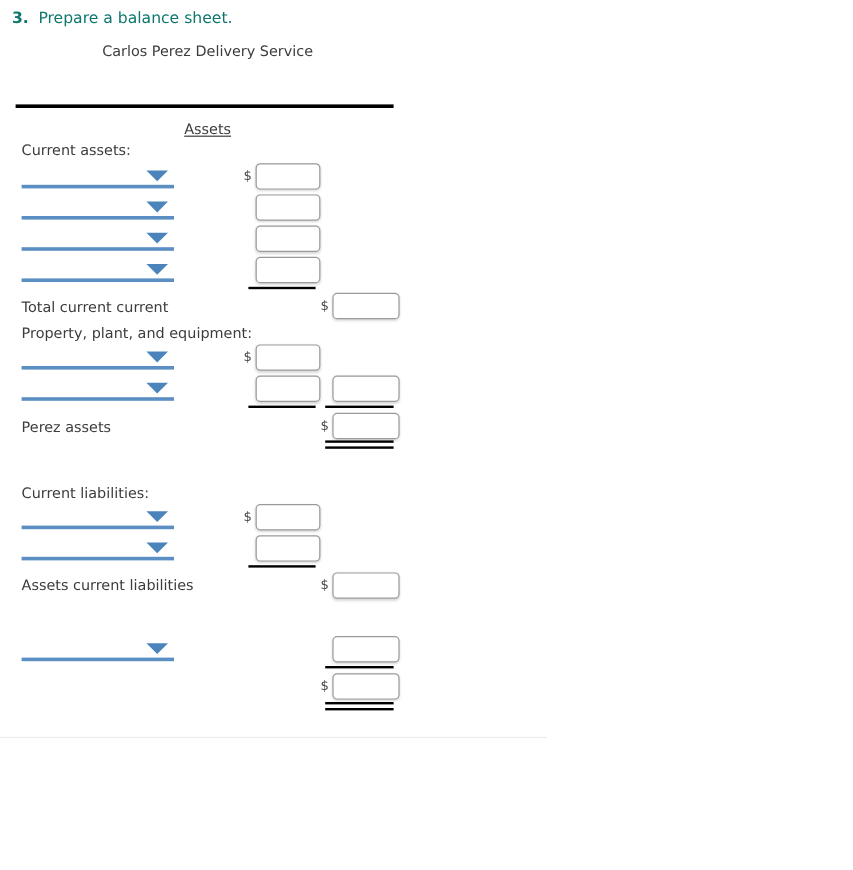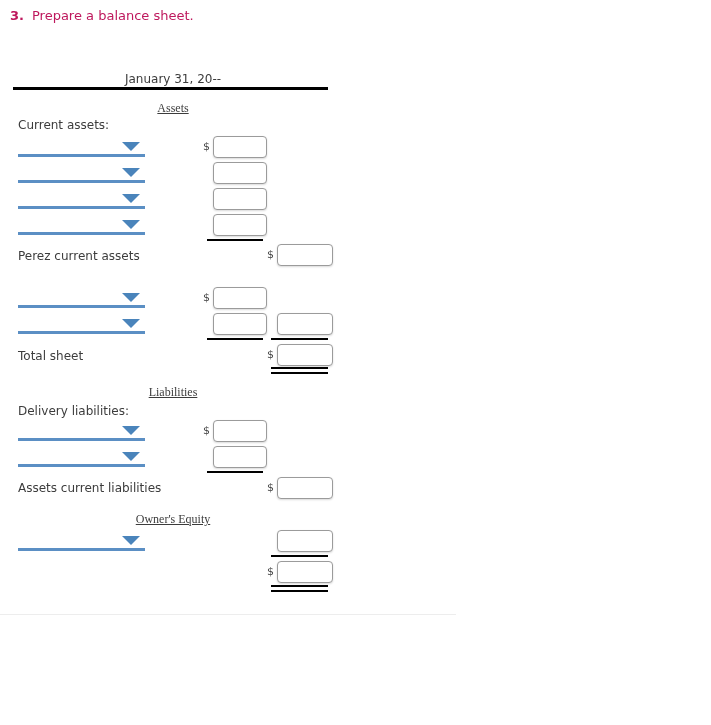--- a/index.html
+++ b/index.html
@@ -1,23 +1,23 @@
 <!DOCTYPE html>
 <html><head>
 <meta charset="utf-8">
 <style>
   html,body{margin:0;padding:0;background:#fff;}
   #sheet{
     position:relative;width:711px;height:725px;background:#ffffff;overflow:hidden;
     font-family:"DejaVu Sans","Liberation Sans",sans-serif;font-size:12px;color:#3c3c3c;
   }
-  .question{position:absolute;left:10px;top:8px;font-size:13px;color:#be185d;white-space:nowrap;}
+  .question{position:absolute;left:10px;top:8px;font-size:13px;color:#0f766e;white-space:nowrap;}
   .qnum{font-weight:bold;margin-right:8px;}
   .center{position:absolute;left:0;width:346px;text-align:center;white-space:nowrap;}
-  .heading span{text-decoration:underline;font-family:Liberation Serif, serif;}
+  .heading span{text-decoration:underline;}
   .label{position:absolute;left:18px;white-space:nowrap;}
   .thick-rule{position:absolute;left:13px;top:87px;width:315px;height:3px;background:#000;}
   .dd{position:absolute;left:18px;width:127px;height:16px;cursor:pointer;}
   .tri{position:absolute;left:104px;top:0;width:0;height:0;
        border-left:9px solid transparent;border-right:9px solid transparent;
        border-top:9px solid #4a84bb;}
   .ddline{position:absolute;left:0;top:12px;width:127px;height:3px;background:#5b8fc4;}
   .amt{position:absolute;width:46px;height:20px;border:1px solid #9b9b9b;border-radius:4px;
        background:#fff;box-shadow:0 1px 2px rgba(0,0,0,0.15);padding:0 3px;
        font-family:inherit;font-size:11px;color:#3c3c3c;}
@@ -30,21 +30,21 @@
 </style>
 </head>
 <body>
 
 <div id="sheet">
 
   <div class="question">
     <span class="qnum">3.</span><span>Prepare a balance sheet.</span>
   </div>
 
-  <div class="center" style="top:72px">January 31, 20--</div>
+  <div class="center" style="top:36px">Carlos Perez Delivery Service</div>
   <div class="thick-rule"></div>
 
   <div class="center heading" style="top:101px">
     <span>Assets</span>
   </div>
   <div class="label" style="top:118px">Current assets:</div>
 
   <div class="dd" style="top:142px">
     <span class="tri"></span>
     <span class="ddline"></span>
@@ -62,69 +62,64 @@
     <span class="ddline"></span>
   </div>
 
   <span class="dollar" style="left:203px;top:140px">$</span>
   <input class="amt" style="left: 213px; top: 136px;" value="">
   <input class="amt" style="left: 213px; top: 162px;" value="">
   <input class="amt" style="left: 213px; top: 188px;" value="">
   <input class="amt" style="left: 213px; top: 214px;" value="">
   <div class="rule" style="left:207px;top:239px;width:56px"></div>
 
-  <div class="label" style="top:249px">Perez current assets</div>
+  <div class="label" style="top:249px">Total current current</div>
   <span class="dollar" style="left:267px;top:248px">$</span>
   <input class="amt rcol" style="left: 277px; top: 244px;" value="">
 
+  <div class="label" style="top:271px">Property, plant, and equipment:</div>
   <div class="dd" style="top:293px">
     <span class="tri"></span>
     <span class="ddline"></span>
   </div>
   <div class="dd" style="top:319px">
     <span class="tri"></span>
     <span class="ddline"></span>
   </div>
   <span class="dollar" style="left:203px;top:291px">$</span>
   <input class="amt" style="left: 213px; top: 287px;" value="">
   <input class="amt" style="left: 213px; top: 313px;" value="">
   <input class="amt rcol" style="left: 277px; top: 313px;" value="">
   <div class="rule" style="left:207px;top:338px;width:56px"></div>
   <div class="rule" style="left:271px;top:338px;width:57px"></div>
 
-  <div class="label" style="top:349px">Total sheet</div>
+  <div class="label" style="top:349px">Perez assets</div>
   <span class="dollar" style="left:267px;top:348px">$</span>
   <input class="amt rcol" style="left: 277px; top: 344px;" value="">
   <div class="drule" style="left:271px;top:367px;width:57px"></div>
 
-  <div class="center heading" style="top:385px">
-    <span>Liabilities</span>
-  </div>
-  <div class="label" style="top:404px">Delivery liabilities:</div>
+  <div class="label" style="top:404px">Current liabilities:</div>
 
   <div class="dd" style="top:426px">
     <span class="tri"></span>
     <span class="ddline"></span>
   </div>
   <div class="dd" style="top:452px">
     <span class="tri"></span>
     <span class="ddline"></span>
   </div>
   <span class="dollar" style="left:203px;top:424px">$</span>
   <input class="amt" style="left: 213px; top: 420px;" value="">
   <input class="amt" style="left: 213px; top: 446px;" value="">
   <div class="rule" style="left:207px;top:471px;width:56px"></div>
 
   <div class="label" style="top:481px">Assets current liabilities</div>
   <span class="dollar" style="left:267px;top:481px">$</span>
   <input class="amt rcol" style="left: 277px; top: 477px;" value="">
 
-  <div class="center heading" style="top:512px">
-    <span>Owner's Equity</span>
-  </div>
   <div class="dd" style="top:536px">
     <span class="tri"></span>
     <span class="ddline"></span>
   </div>
   <input class="amt rcol" style="left: 277px; top: 530px;" value="">
   <div class="rule" style="left:271px;top:555px;width:57px"></div>
 
   <span class="dollar" style="left:267px;top:565px">$</span>
   <input class="amt rcol" style="left: 277px; top: 561px;" value="">
   <div class="drule" style="left:271px;top:585px;width:57px"></div>

